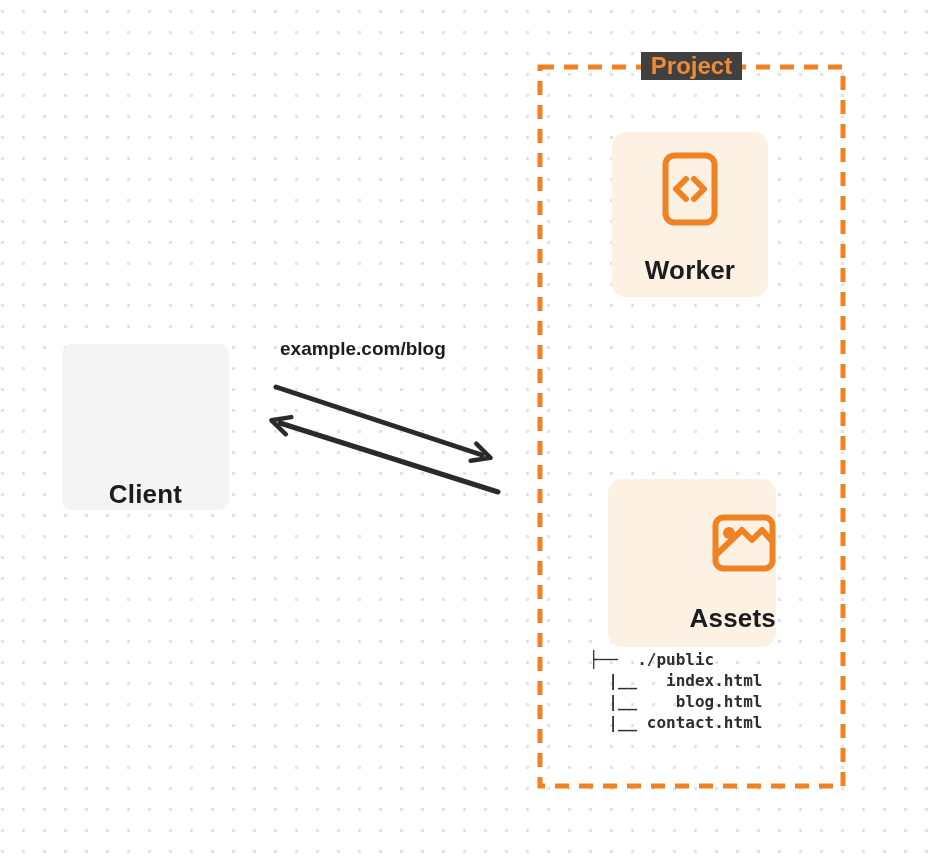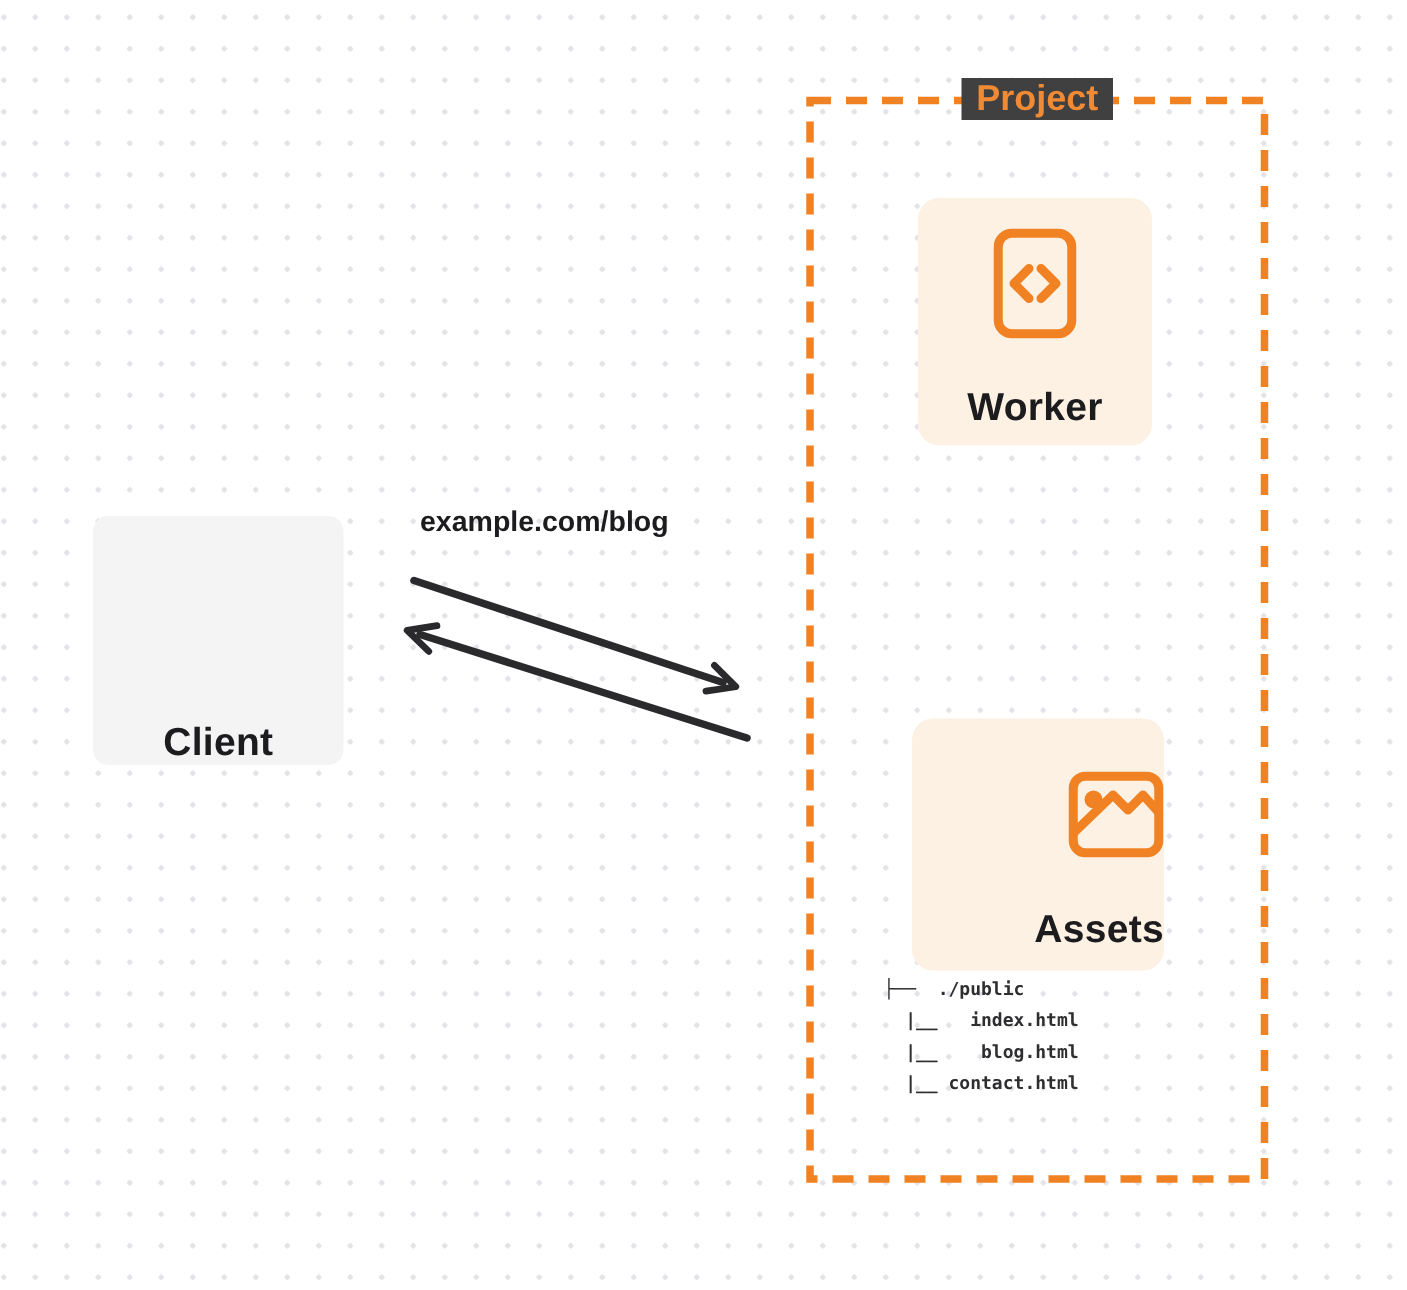--- a/index.html
+++ b/index.html
@@ -58,21 +58,21 @@
   .card.worker .icon-wrap { margin-top: 20px; }
   .card.assets .icon-wrap { margin-top: 35px; }
   .card.worker .big-label { margin-top: 25px; }
   .card.assets .big-label { margin-top: 27px; }
 
   
   .file-tree {
     position: absolute; left: 589px; top: 649px;
     margin: 0;
     font-family: "DejaVu Sans Mono", monospace;
-    font-size: 12px; line-height: 21px; font-weight: 600;
+    font-size: 16px; line-height: 21px; font-weight: 600;
     color: #2e2e30;
   }
 </style>
 </head>
 <body>
 
 <div class="dot-grid"></div>
 
 <svg class="overlay-svg" width="938" height="860" viewBox="0 0 938 860">
   <defs>

